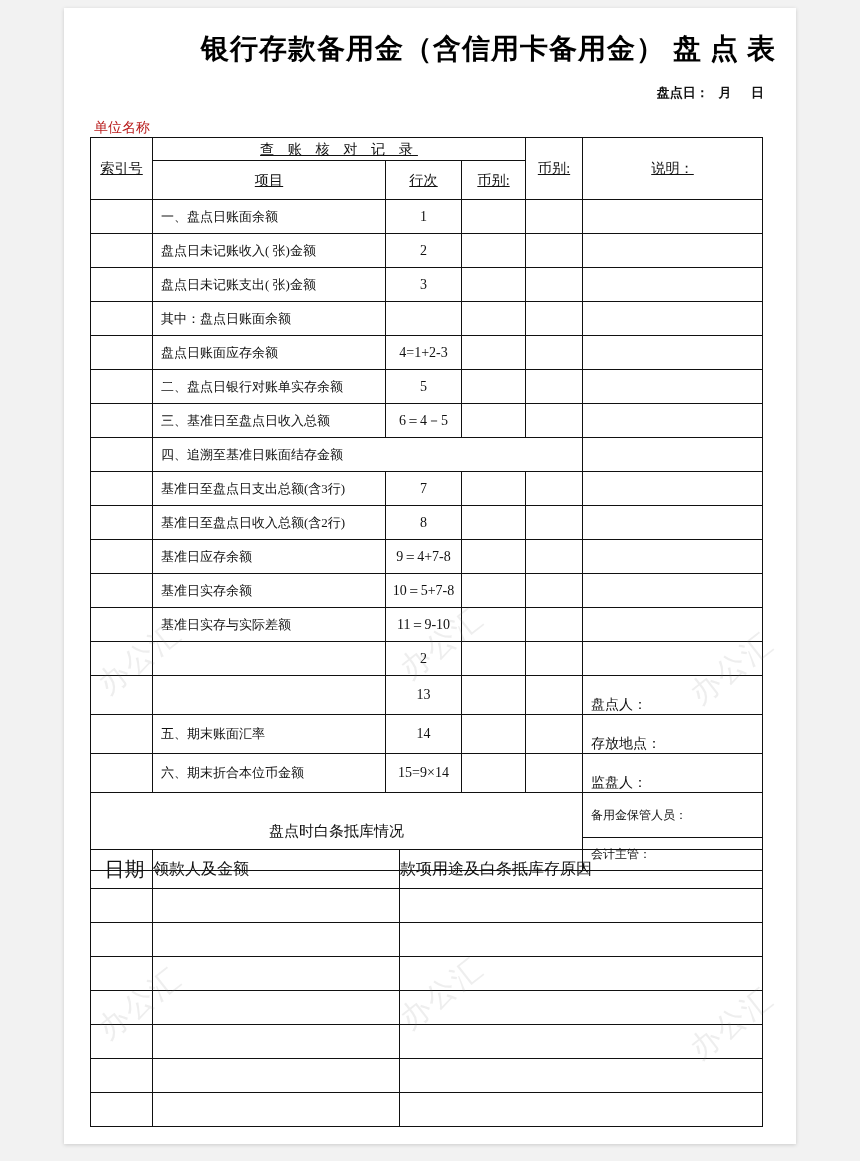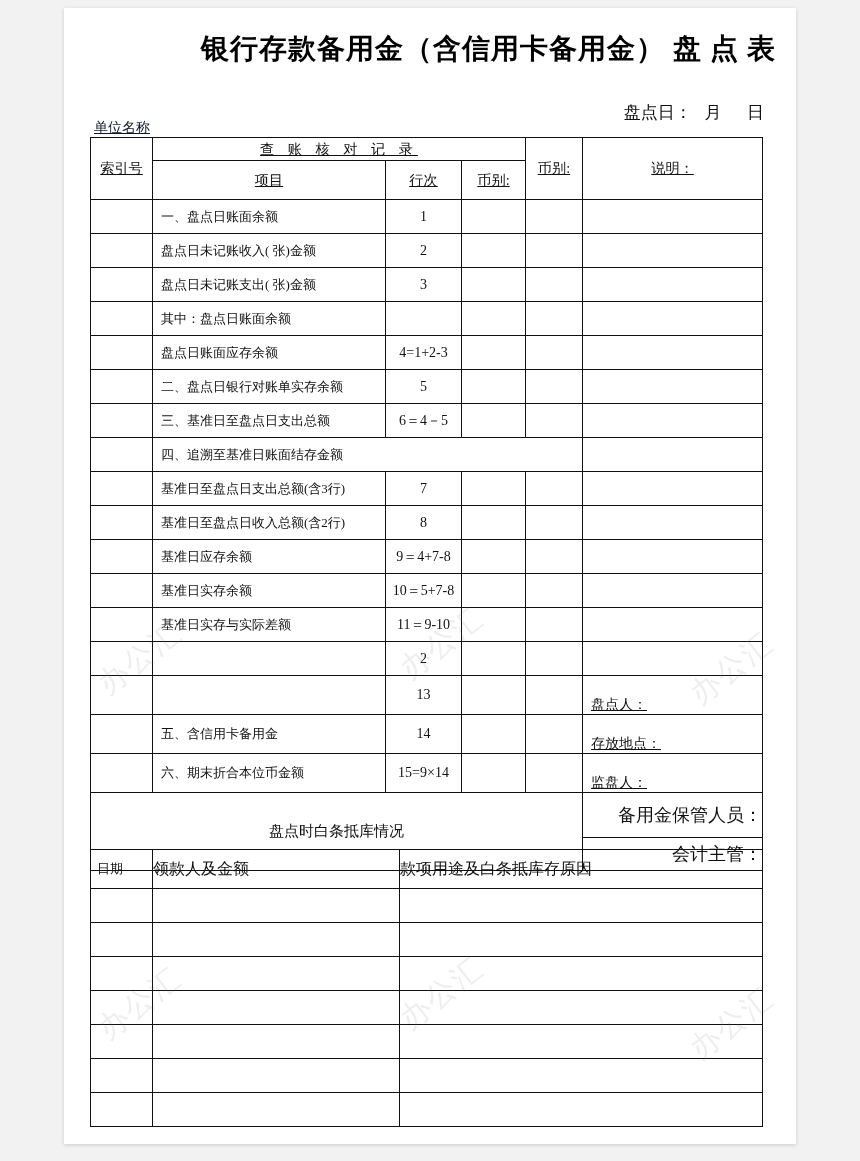--- a/index.html
+++ b/index.html
@@ -46,33 +46,32 @@
     text-align: center;
     font-size: 28px;
     font-weight: bold;
     letter-spacing: 1px;
     color: #000;
     font-family: "Liberation Serif", "DejaVu Serif", serif;
   }
   .audit-date {
     position: absolute;
     right: 32px;
-    top: 93px;
-    font-size: 17px;
-    font-weight: normal;
+    top: 76px;
+    font-size: 13px;
+    font-weight: bold;
     color: #111;
     white-space: pre;
   }
   .unit-name {
     position: absolute;
     left: 30px;
     top: 111px;
     font-size: 14px;
-    color: #0f172a;
-    text-decoration: underline;
+    color: #b91c1c;
   }
   table.grid {
     position: absolute;
     left: 26px;
     top: 129px;
     width: 672px;
     border-collapse: collapse;
     table-layout: fixed;
   }
   table.grid td {
@@ -107,50 +106,49 @@
   }
   .item-small { font-size: 13px; }
   .line-txt {
     display: block;
     text-align: center;
     font-size: 14px;
     white-space: nowrap;
   }
   .note-txt {
     display: block;
-    text-align: right;
+    text-align: left;
     padding-left: 8px;
-    font-size: 18px;
+    font-size: 12px;
     white-space: nowrap;
   }
   .note-bottom {
     display: block;
     text-align: left;
     padding-left: 8px;
     font-size: 14px;
     white-space: nowrap;
     padding-top: 20px;
-    text-decoration: underline;
   }
   .sec-center {
     display: block;
     text-align: center;
     font-size: 15px;
   }
   .bt-head {
     display: block;
     text-align: left;
     font-size: 16px;
     white-space: nowrap;
   }
   .bt-head-left {
     display: block;
-    text-align: left;
+    text-align: center;
     padding-left: 6px;
-    font-size: 13px;
+    font-size: 20px;
     white-space: nowrap;
   }
   .b-date { width: 62px; }
   .b-payee { width: 247px; }
   .b-reason { width: 363px; }
   .row-bt-head td { height: 38px; }
   .row-bt td { height: 33px; }
 </style>
 </head>
 <body>
@@ -262,21 +260,21 @@
         <td>
             <span class="line-txt">5</span>
           </td>
         <td></td>
         <td></td>
         <td></td>
       </tr>
       <tr class="row-data">
         <td></td>
         <td>
-            <span class="item-txt">三、基准日至盘点日支出总额</span>
+            <span class="item-txt">三、基准日至盘点日收入总额</span>
           </td>
         <td>
             <span class="line-txt">6＝4－5</span>
           </td>
         <td></td>
         <td></td>
         <td></td>
       </tr>
 
       <tr class="row-data">
@@ -369,21 +367,21 @@
           </td>
         <td></td>
         <td></td>
         <td>
             <span class="note-bottom">盘点人：</span>
           </td>
       </tr>
       <tr class="row-data">
         <td></td>
         <td>
-            <span class="item-txt">五、含信用卡备用金</span>
+            <span class="item-txt">五、期末账面汇率</span>
           </td>
         <td>
             <span class="line-txt">14</span>
           </td>
         <td></td>
         <td></td>
         <td>
             <span class="note-bottom">存放地点：</span>
           </td>
       </tr>

